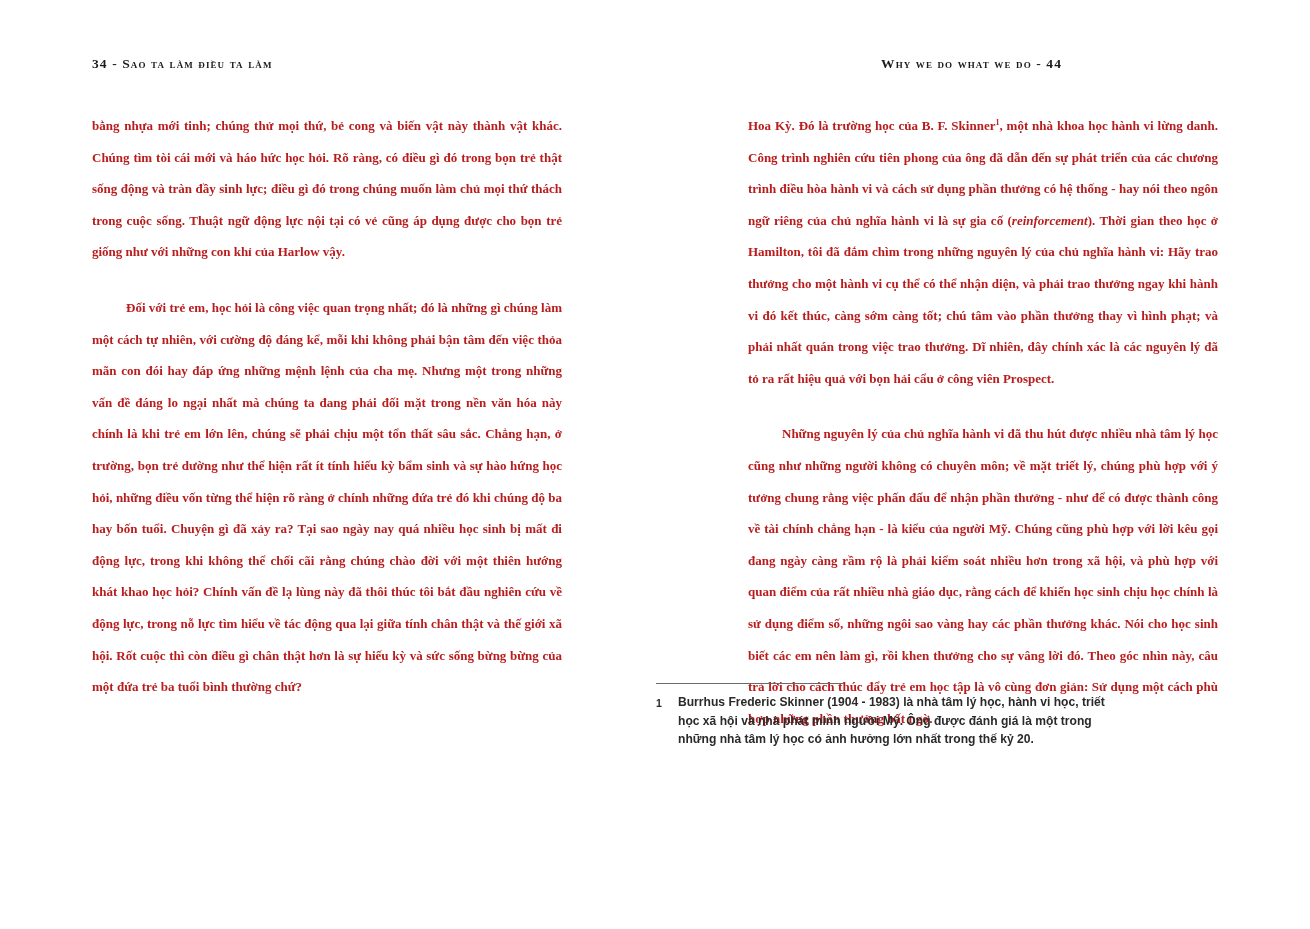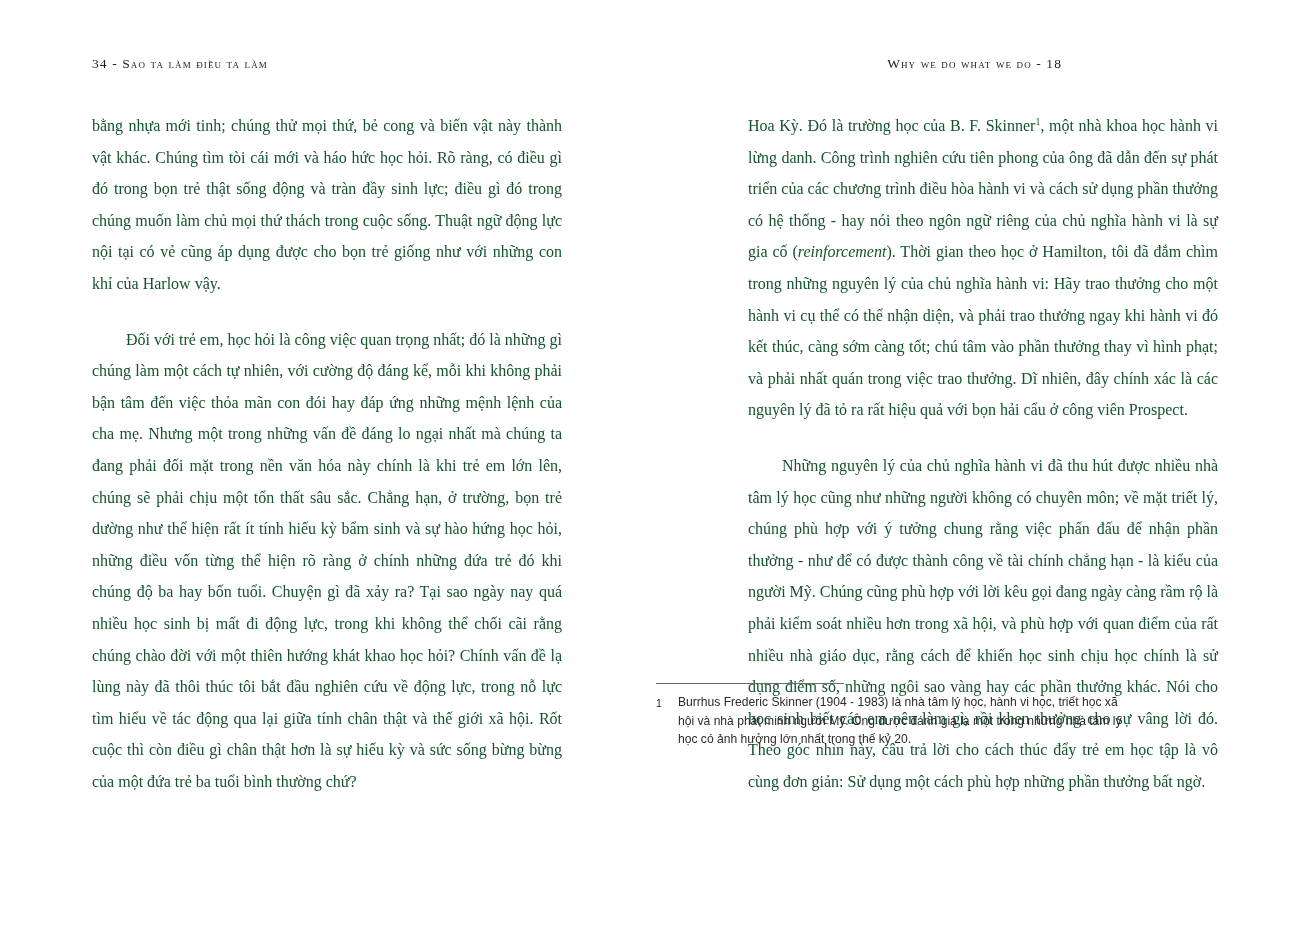--- a/index.html
+++ b/index.html
@@ -12,20 +12,21 @@
     background: #ffffff;
     font-family: "Liberation Serif", serif;
     color: #1a1a1a;
     overflow: hidden;
   }
   .page {
     position: relative;
     width: 1154px;
     height: 929px;
     box-sizing: border-box;
+    font-weight: bold;
   }
   .header {
     position: absolute;
     top: 56px;
     left: 92px;
     right: 92px;
     height: 20px;
   }
   .header-left, .header-right {
     position: absolute;
@@ -49,25 +50,25 @@
   .col {
     position: absolute;
     top: 0;
     width: 470px;
   }
   .col-left { left: 0; }
   .col-right { left: 656px; }
 
   p.para {
     margin: 0 0 0 0;
-    font-size: 16px;
+    font-size: 13px;
     line-height: 31.6px;
     text-align: justify;
     text-justify: inter-word;
-    color: #14532d;
+    color: #b91c1c;
     hyphens: none;
   }
   p.para + p.para {
     margin-top: 24px;
   }
   p.indent {
     text-indent: 34px;
   }
   .sup {
     font-size: 0.62em;
@@ -109,21 +110,21 @@
     text-align: left;
   }
 </style>
 </head>
 <body>
 
 <div class="page">
 
   <div class="header">
     <div class="header-left">34 - Sao ta làm điều ta làm</div>
-    <div class="header-right">Why we do what we do - 18</div>
+    <div class="header-right">Why we do what we do - 44</div>
   </div>
 
   <div class="columns">
 
     <div class="col col-left">
       <p class="para">bằng nhựa mới tinh; chúng thử mọi thứ, bẻ cong và biến vật này thành vật khác. Chúng tìm tòi cái mới và háo hức học hỏi. Rõ ràng, có điều gì đó trong bọn trẻ thật sống động và tràn đầy sinh lực; điều gì đó trong chúng muốn làm chủ mọi thứ thách trong cuộc sống. Thuật ngữ động lực nội tại có vẻ cũng áp dụng được cho bọn trẻ giống như với những con khỉ của Harlow vậy.</p>
       <p class="para indent">Đối với trẻ em, học hỏi là công việc quan trọng nhất; đó là những gì chúng làm một cách tự nhiên, với cường độ đáng kể, mỗi khi không phải bận tâm đến việc thỏa mãn con đói hay đáp ứng những mệnh lệnh của cha mẹ. Nhưng một trong những vấn đề đáng lo ngại nhất mà chúng ta đang phải đối mặt trong nền văn hóa này chính là khi trẻ em lớn lên, chúng sẽ phải chịu một tổn thất sâu sắc. Chẳng hạn, ở trường, bọn trẻ dường như thể hiện rất ít tính hiếu kỳ bẩm sinh và sự hào hứng học hỏi, những điều vốn từng thể hiện rõ ràng ở chính những đứa trẻ đó khi chúng độ ba hay bốn tuổi. Chuyện gì đã xảy ra? Tại sao ngày nay quá nhiều học sinh bị mất đi động lực, trong khi không thể chối cãi rằng chúng chào đời với một thiên hướng khát khao học hỏi? Chính vấn đề lạ lùng này đã thôi thúc tôi bắt đầu nghiên cứu về động lực, trong nỗ lực tìm hiểu về tác động qua lại giữa tính chân thật và thế giới xã hội. Rốt cuộc thì còn điều gì chân thật hơn là sự hiếu kỳ và sức sống bừng bừng của một đứa trẻ ba tuổi bình thường chứ?</p>
 
     </div>
 

